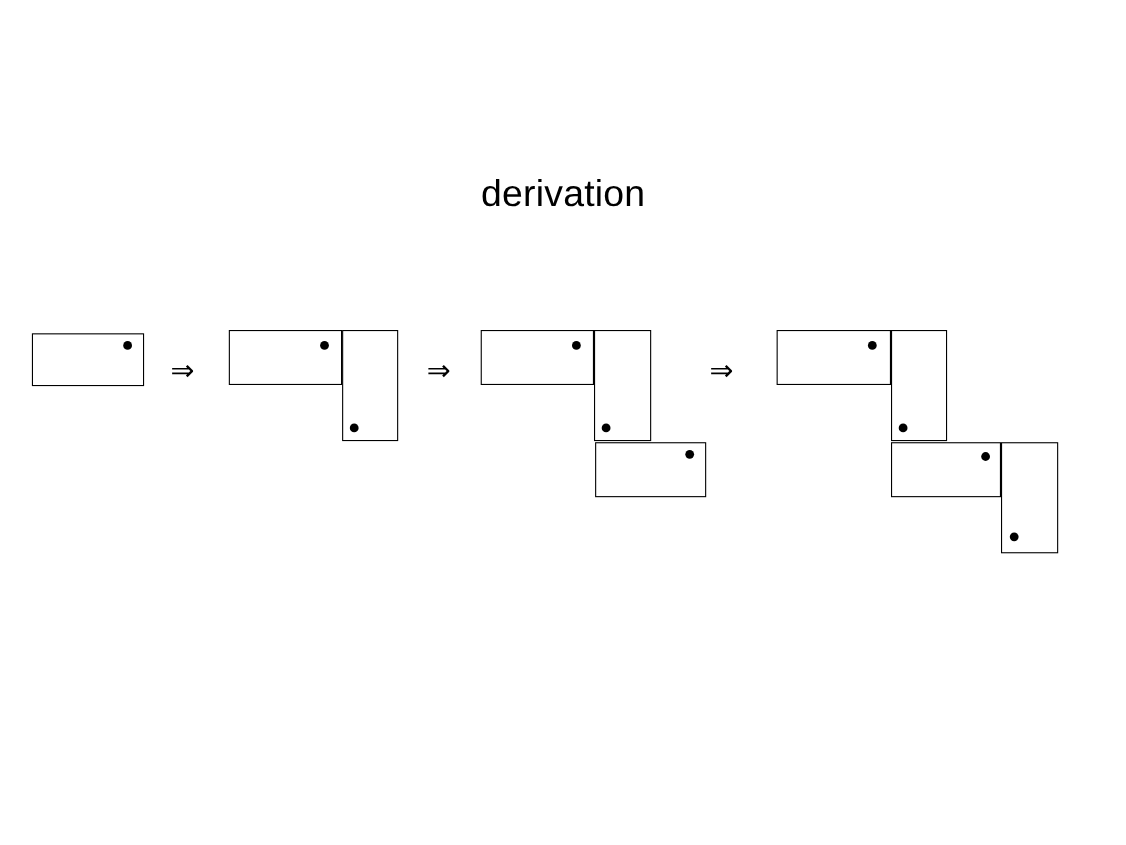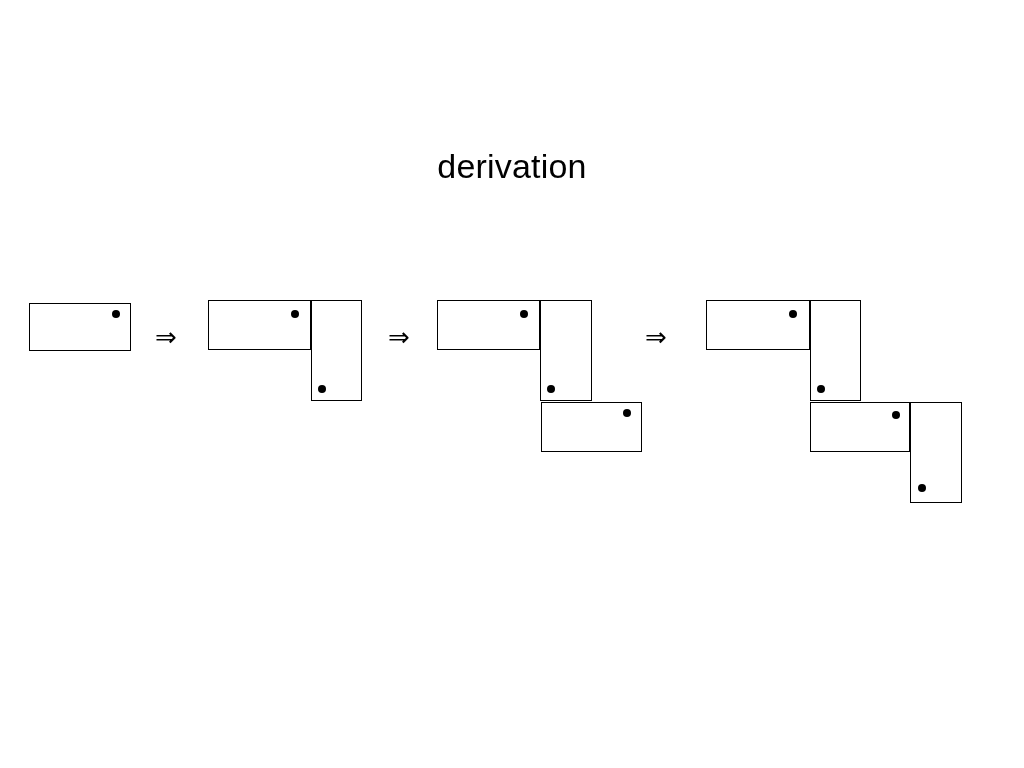--- a/index.html
+++ b/index.html
@@ -19,21 +19,21 @@
   #canvas {
     position: absolute;
     left: 0;
     top: 0;
     width: 1024px;
     height: 768px;
   }
   #slide-title {
     position: absolute;
     left: 0;
-    top: 146px;
+    top: 156px;
     width: 1024px;
     text-align: center;
     font-family: "Liberation Sans", sans-serif;
     font-size: 34px;
     font-weight: 400;
     line-height: 40px;
     color: #000000;
     letter-spacing: 0.2px;
     white-space: nowrap;
   }

